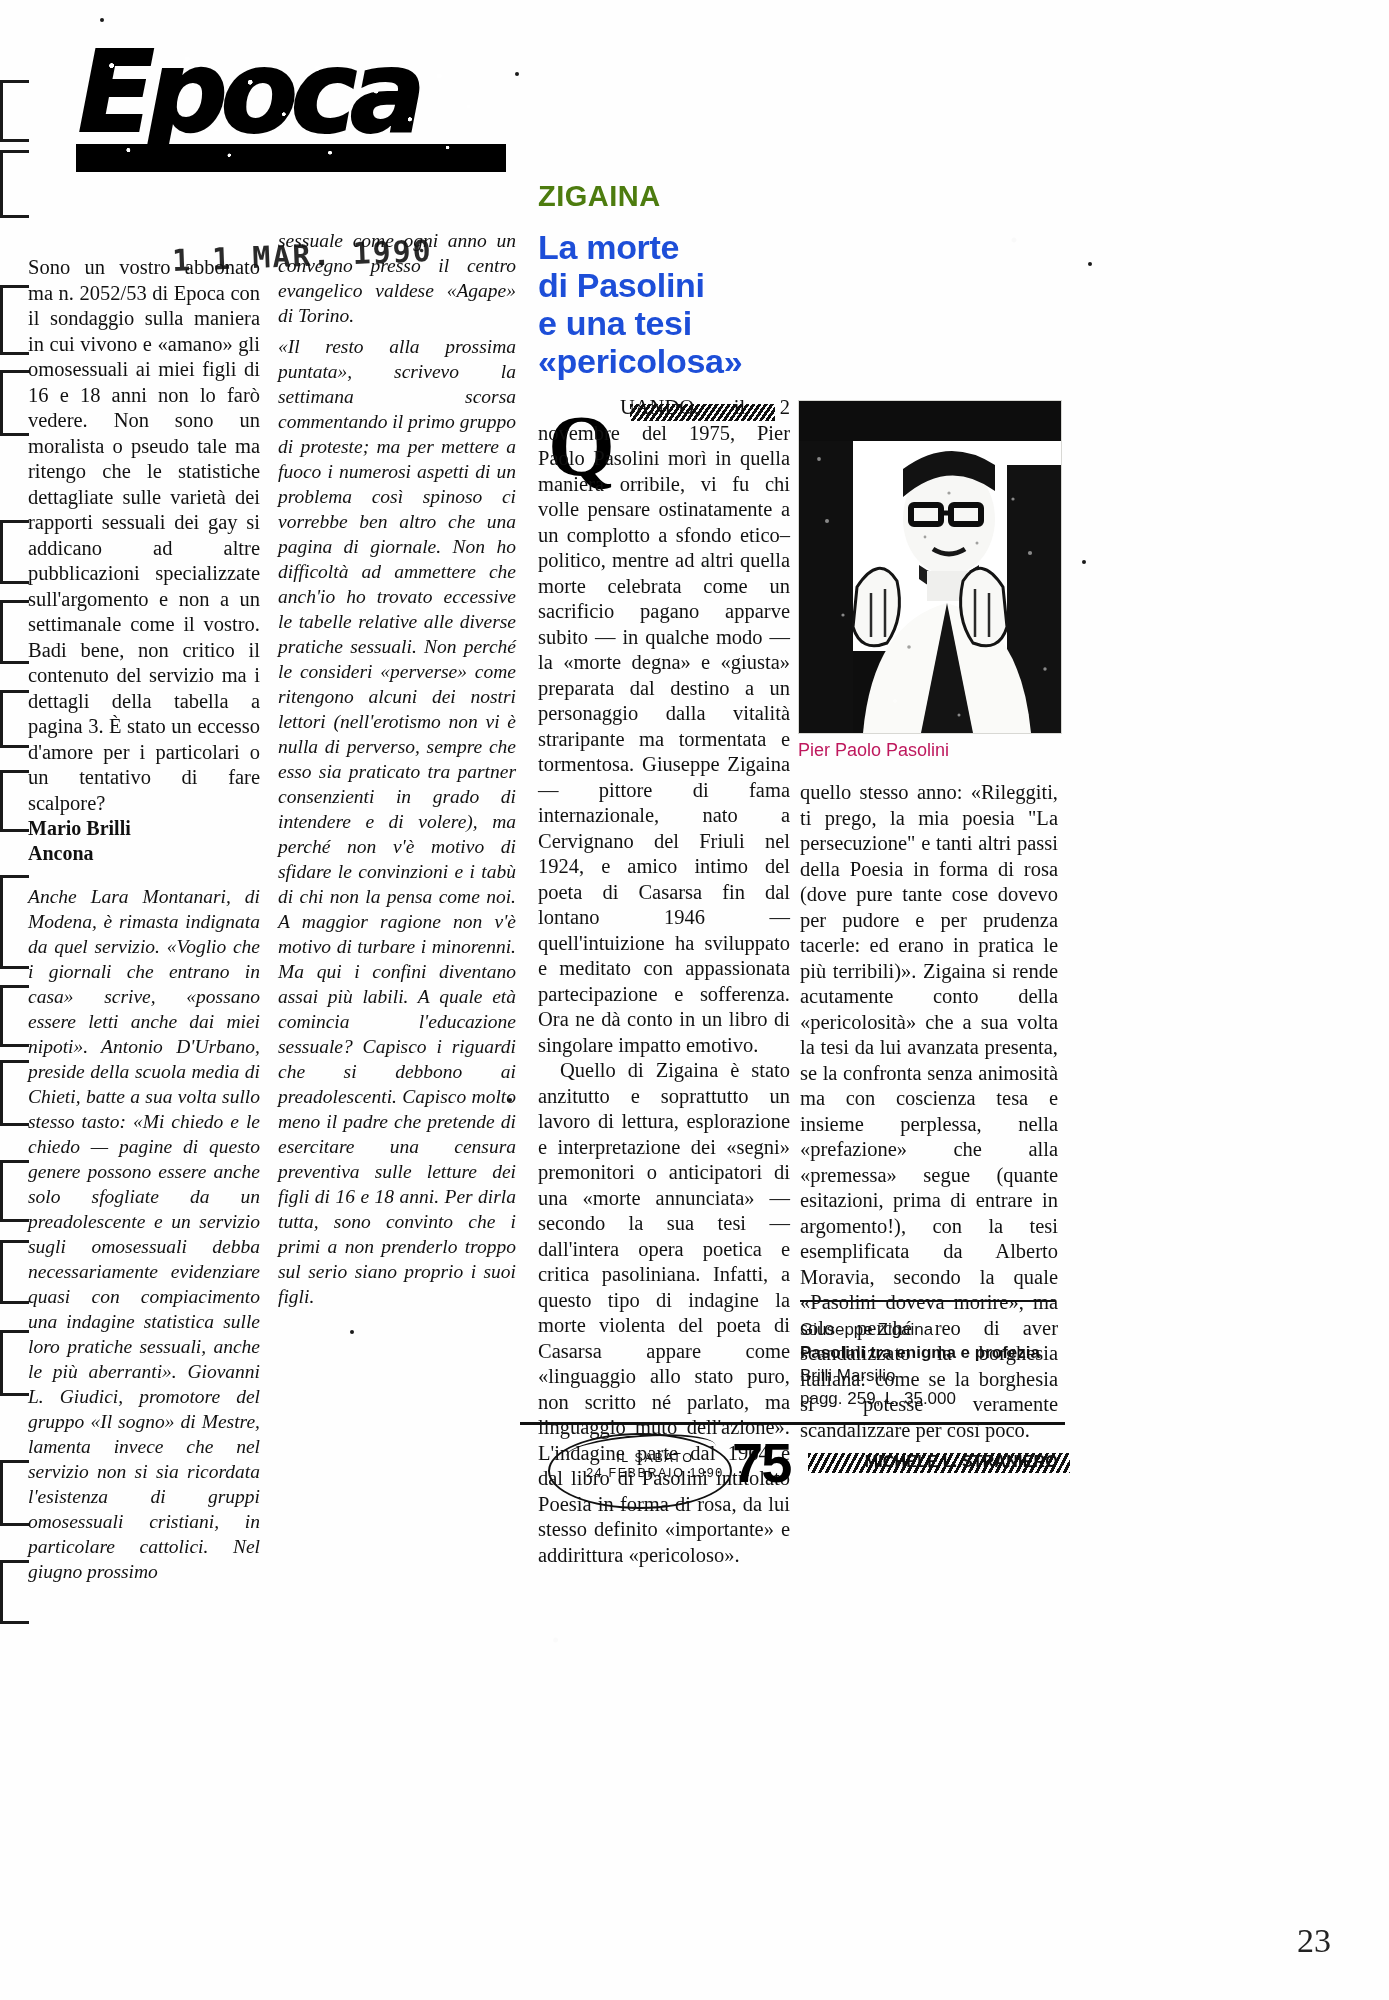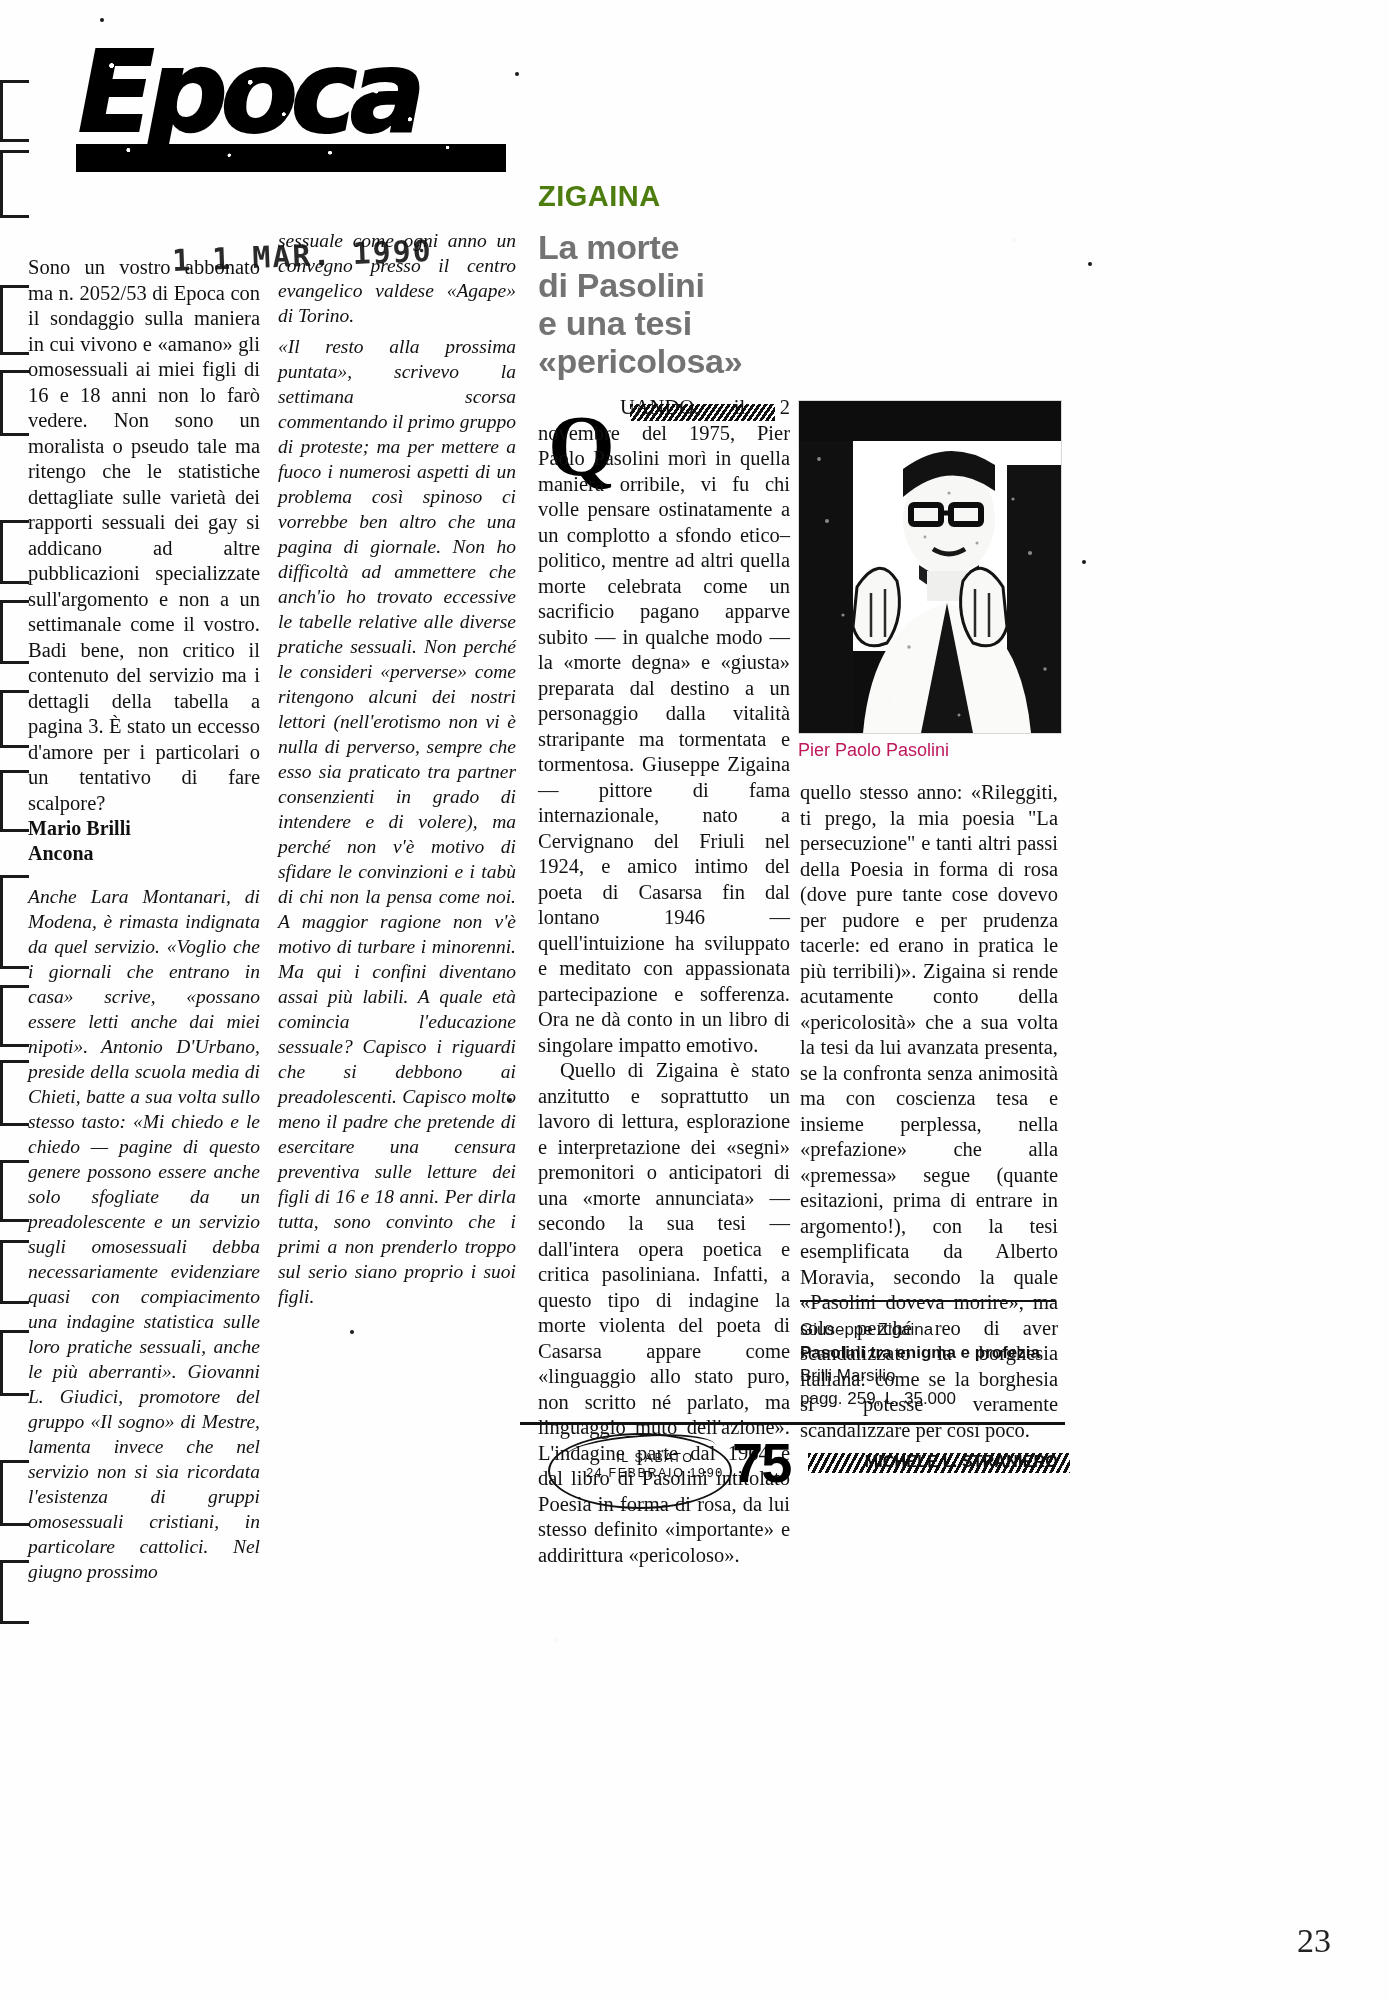--- a/index.html
+++ b/index.html
@@ -80,21 +80,21 @@
 
   
   #zig-kicker{
     position:absolute;left:538px;top:180px;
     font-family:"Liberation Sans",sans-serif;font-weight:700;font-size:29px;
     letter-spacing:.5px;color:#4d7c0f;
   }
   #zig-title{
     position:absolute;left:538px;top:228px;width:270px;
     font-family:"Liberation Sans",sans-serif;font-weight:700;font-size:34px;
-    line-height:38px;letter-spacing:-.3px;color:#737373;
+    line-height:38px;letter-spacing:-.3px;color:#1d4ed8;
   }
   #zig-title span{display:block;}
 
   
   #ornament{
     position:absolute;left:630px;top:404px;width:145px;height:17px;
     background:#111;
     -webkit-mask-image:repeating-linear-gradient(125deg,#000 0 3px,transparent 3px 5px);
     mask-image:repeating-linear-gradient(125deg,#000 0 3px,transparent 3px 5px);
   }

